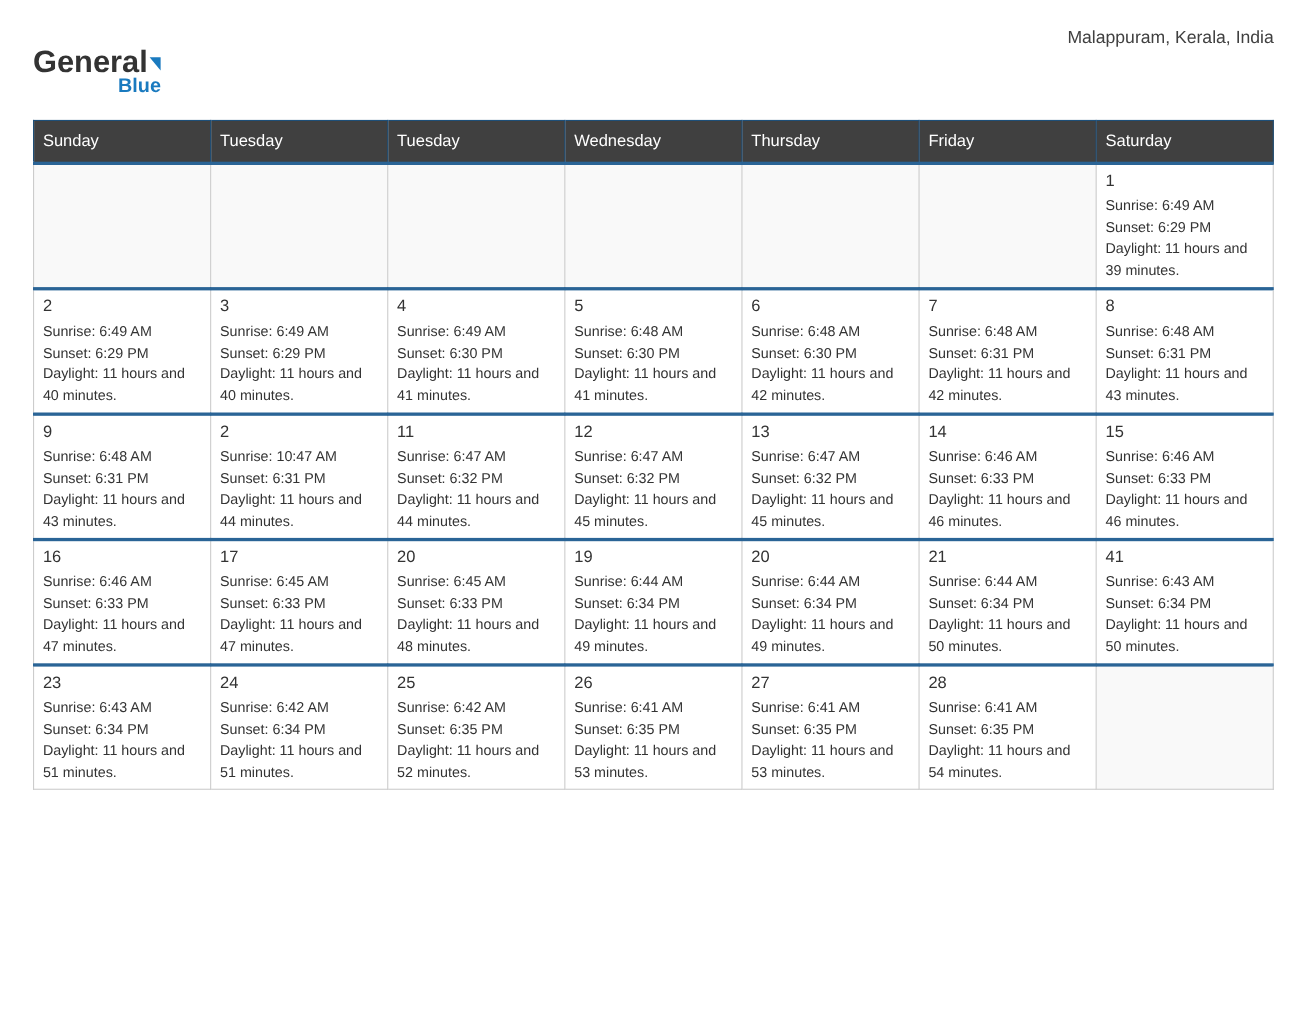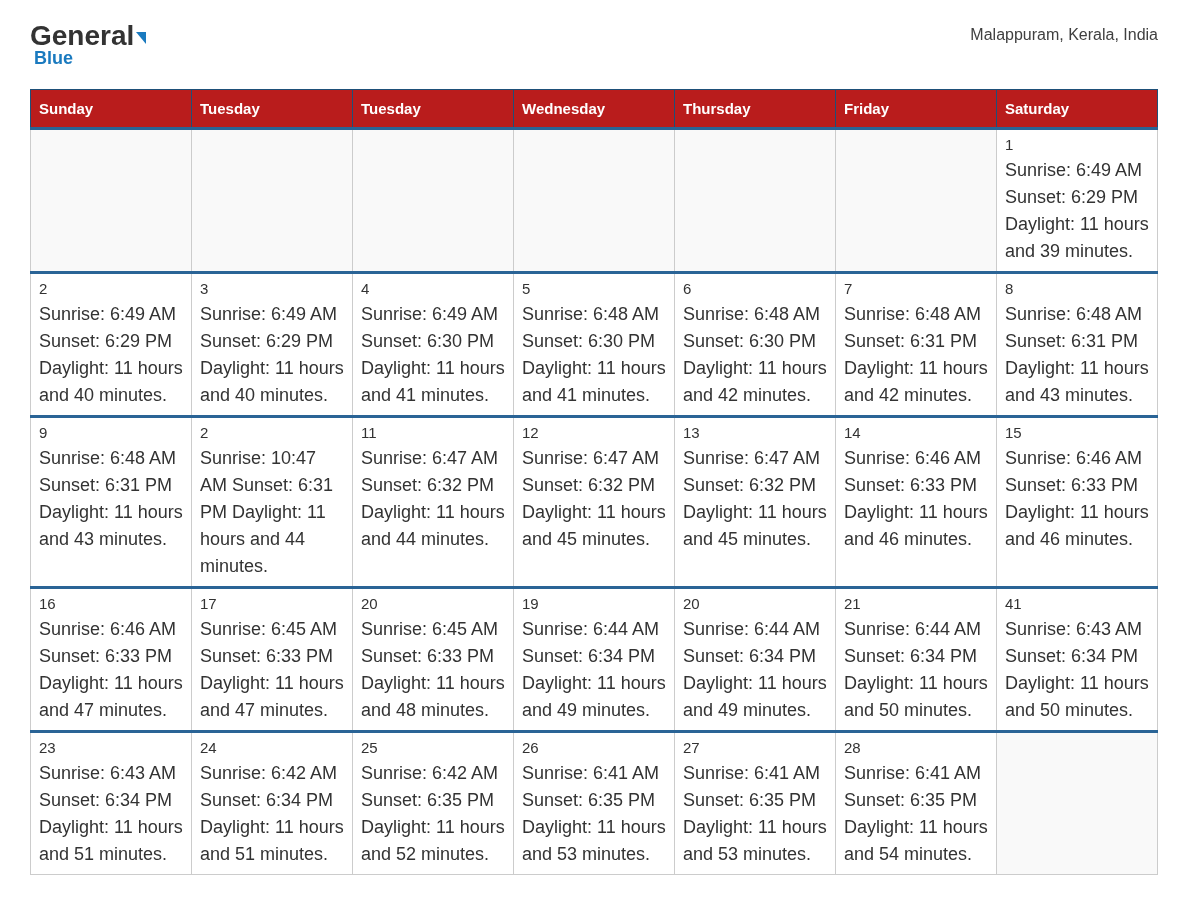--- a/index.html
+++ b/index.html
@@ -13,21 +13,22 @@
     }
     .header {
       display: flex;
       justify-content: space-between;
       align-items: flex-start;
       margin-bottom: 20px;
     }
     .logo {
       display: flex;
       flex-direction: column;
-      align-items: flex-start;
+      align-items: flex-end;
+      margin-top: 20px;
     }
     .logo-text {
       font-size: 28px;
       font-weight: bold;
       color: #333;
     }
     .logo-arrow {
       display: inline-block;
       width: 0;
       height: 0;
@@ -56,24 +57,24 @@
       font-size: 16px;
       font-weight: normal;
       color: #404040;
       margin-top: 6px;
     }
     .calendar {
       width: 100%;
       border-collapse: collapse;
     }
     .calendar thead tr th {
-      background-color: #b91c1c;
+      background-color: #404040;
       color: #fff;
       font-size: 15px;
-      font-weight: bold;
+      font-weight: normal;
       padding: 10px 8px;
       text-align: left;
       border: 1px solid #1e4f78;
     }
     .calendar tbody tr td {
       border: 1px solid #ccc;
       vertical-align: top;
       padding: 6px 8px;
       width: 14.28%;
       min-height: 100px;
@@ -84,21 +85,21 @@
       border-top: 3px solid #2a6496;
     }
     .day-number {
       font-size: 15px;
       font-weight: normal;
       color: #333;
       display: block;
       margin-bottom: 4px;
     }
     .day-info {
-      font-size: 18px;
+      font-size: 13px;
       color: #333;
       line-height: 1.5;
     }
     .empty-cell {
       background: #f9f9f9;
     }
   </style>
 </head>
 <body>
 

